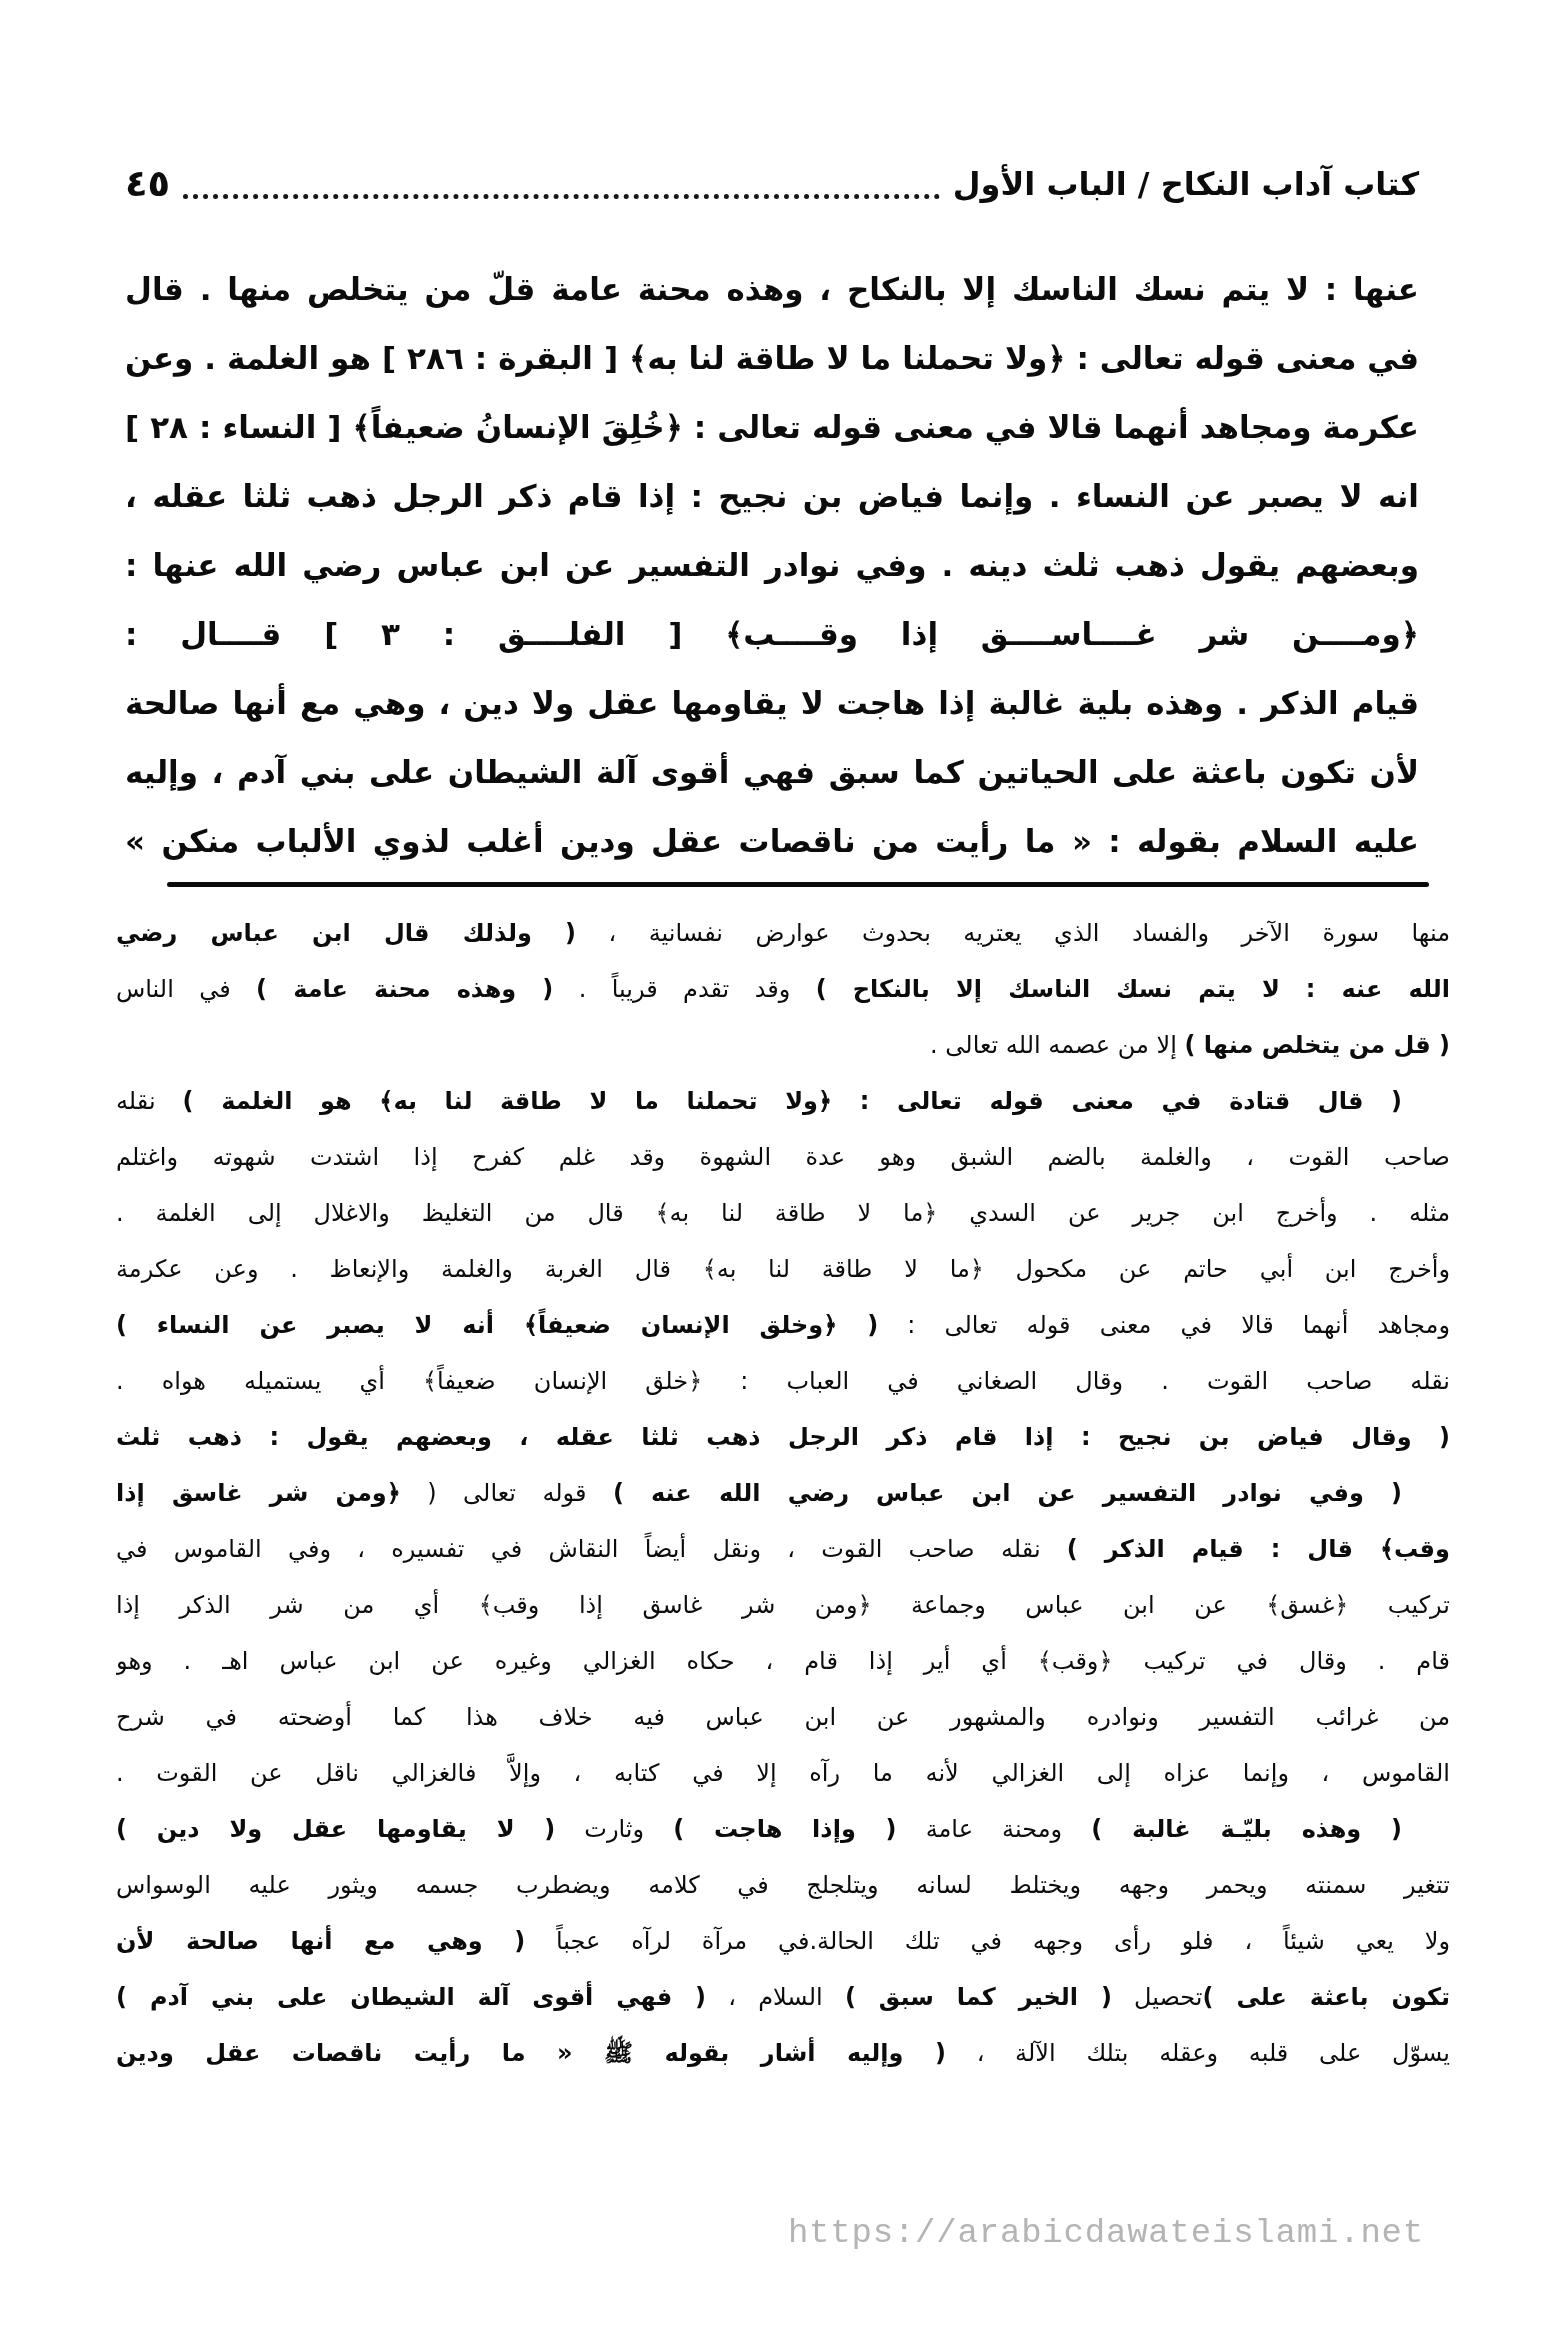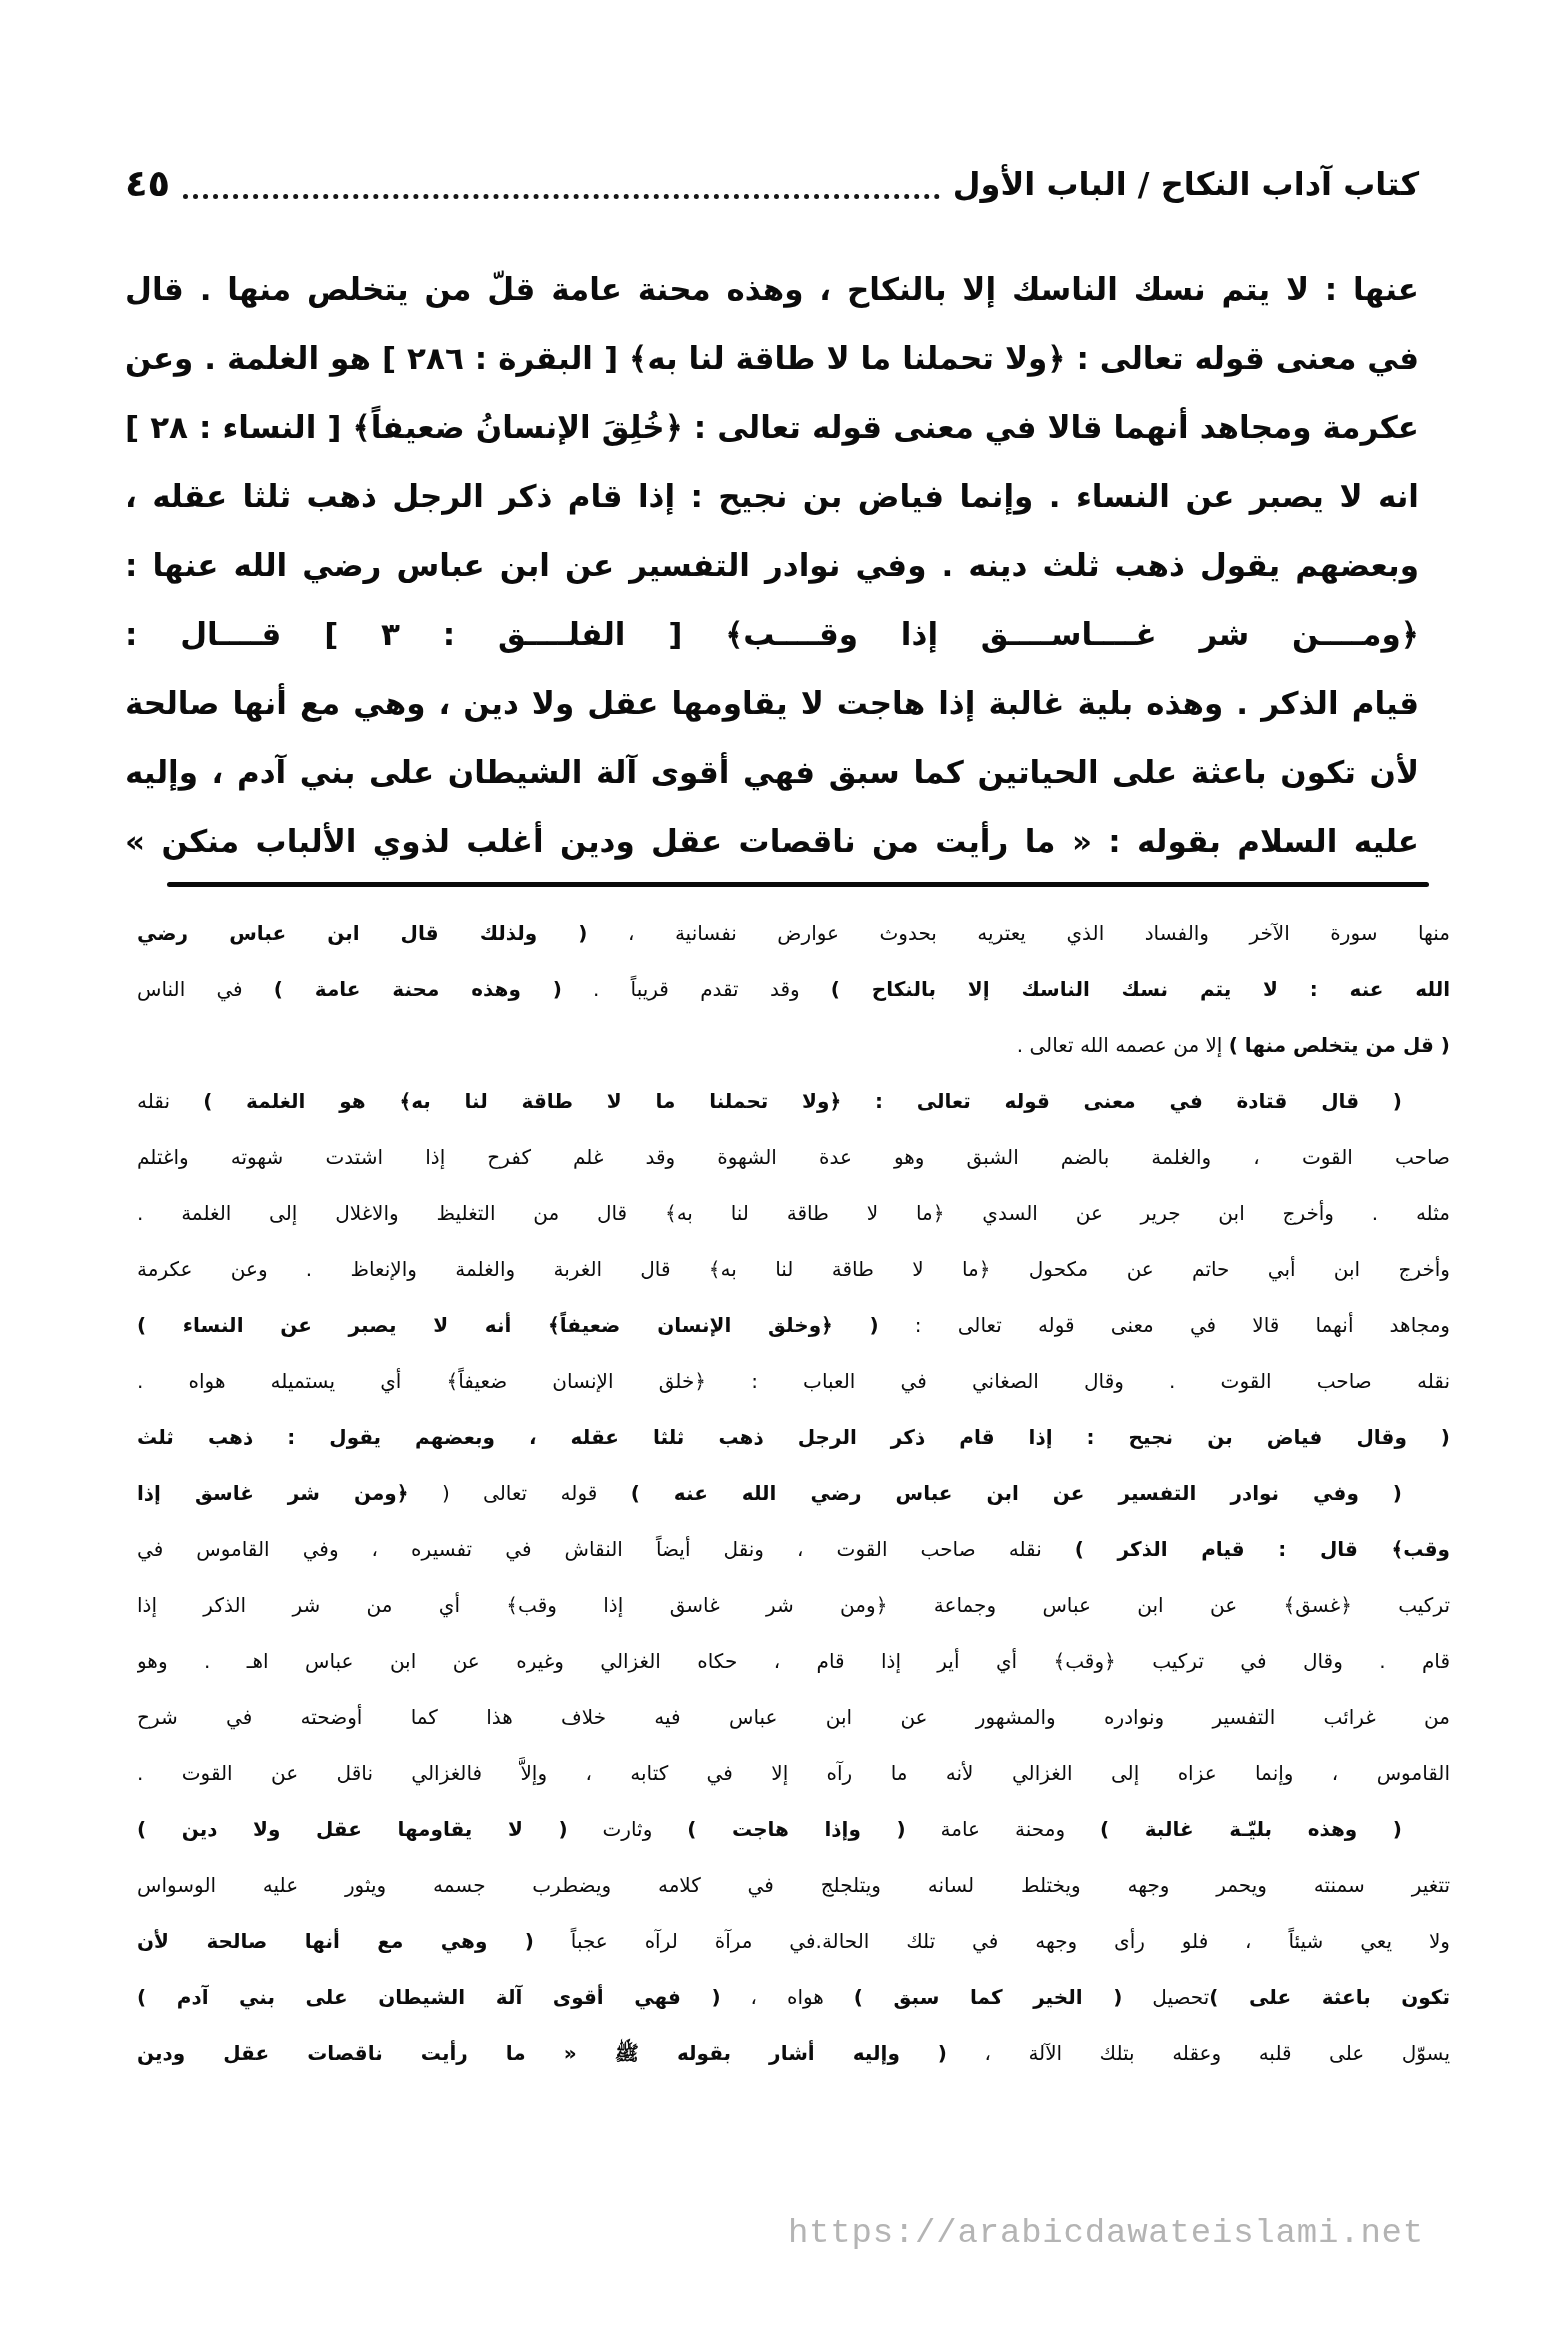--- a/index.html
+++ b/index.html
@@ -31,22 +31,22 @@
   .matn .tline{height:69px;line-height:69px;}
 
   
   .divider{
     position:absolute;top:882px;right:138px;left:167px;height:5px;
     background:#0a0a0a;border-radius:2.5px;
   }
 
   
   .sharh{
-    position:absolute;top:905px;right:117px;left:137px;
-    font-size:20px;font-weight:400;
+    position:absolute;top:905px;right:117px;left:116px;
+    font-size:24px;font-weight:400;
   }
   .sharh .tline{height:56px;line-height:56px;}
 
   .tline{
     text-align:justify;
     text-align-last:justify;
     overflow:hidden;
     white-space:normal;
   }
   .tline.endline{text-align-last:right;}
@@ -99,20 +99,20 @@
       <div class="tline"><span class="bold">( وقال فياض بن نجيح : إذا قام ذكر الرجل ذهب ثلثا عقله ، وبعضهم يقول : ذهب ثلث</span></div>
       <div class="tline indent"><span class="bold">( وفي نوادر التفسير عن ابن عباس رضي الله عنه )</span><span> قوله تعالى ( </span><span class="bold">﴿ومن شر غاسق إذا</span></div>
       <div class="tline"><span class="bold">وقب﴾ قال : قيام الذكر )</span><span> نقله صاحب القوت ، ونقل أيضاً النقاش في تفسيره ، وفي القاموس في</span></div>
       <div class="tline"><span>تركيب ﴿غسق﴾ عن ابن عباس وجماعة ﴿ومن شر غاسق إذا وقب﴾ أي من شر الذكر إذا</span></div>
       <div class="tline"><span>قام . وقال في تركيب ﴿وقب﴾ أي أير إذا قام ، حكاه الغزالي وغيره عن ابن عباس اهـ . وهو</span></div>
       <div class="tline"><span>من غرائب التفسير ونوادره والمشهور عن ابن عباس فيه خلاف هذا كما أوضحته في شرح</span></div>
       <div class="tline"><span>القاموس ، وإنما عزاه إلى الغزالي لأنه ما رآه إلا في كتابه ، وإلاَّ فالغزالي ناقل عن القوت .</span></div>
       <div class="tline indent"><span class="bold">( وهذه بليّـة غالبة )</span><span> ومحنة عامة </span><span class="bold">( وإذا هاجت )</span><span> وثارت </span><span class="bold">( لا يقاومها عقل ولا دين )</span></div>
       <div class="tline"><span>تتغير سمنته ويحمر وجهه ويختلط لسانه ويتلجلج في كلامه ويضطرب جسمه ويثور عليه الوسواس</span></div>
       <div class="tline"><span>ولا يعي شيئاً ، فلو رأى وجهه في تلك الحالة.في مرآة لرآه عجباً </span><span class="bold">( وهي مع أنها صالحة لأن</span></div>
-      <div class="tline"><span class="bold">تكون باعثة على )</span><span>تحصيل </span><span class="bold">( الخير كما سبق )</span><span> هواه ، </span><span class="bold">( فهي أقوى آلة الشيطان على بني آدم )</span></div>
+      <div class="tline"><span class="bold">تكون باعثة على )</span><span>تحصيل </span><span class="bold">( الخير كما سبق )</span><span> السلام ، </span><span class="bold">( فهي أقوى آلة الشيطان على بني آدم )</span></div>
       <div class="tline"><span>يسوّل على قلبه وعقله بتلك الآلة ، </span><span class="bold">( وإليه أشار بقوله ﷺ « ما رأيت ناقصات عقل ودين</span></div>
     </section>
 
   <div class="watermark">https://arabicdawateislami.net</div>
 
 </div>
 
 
 </body></html>

